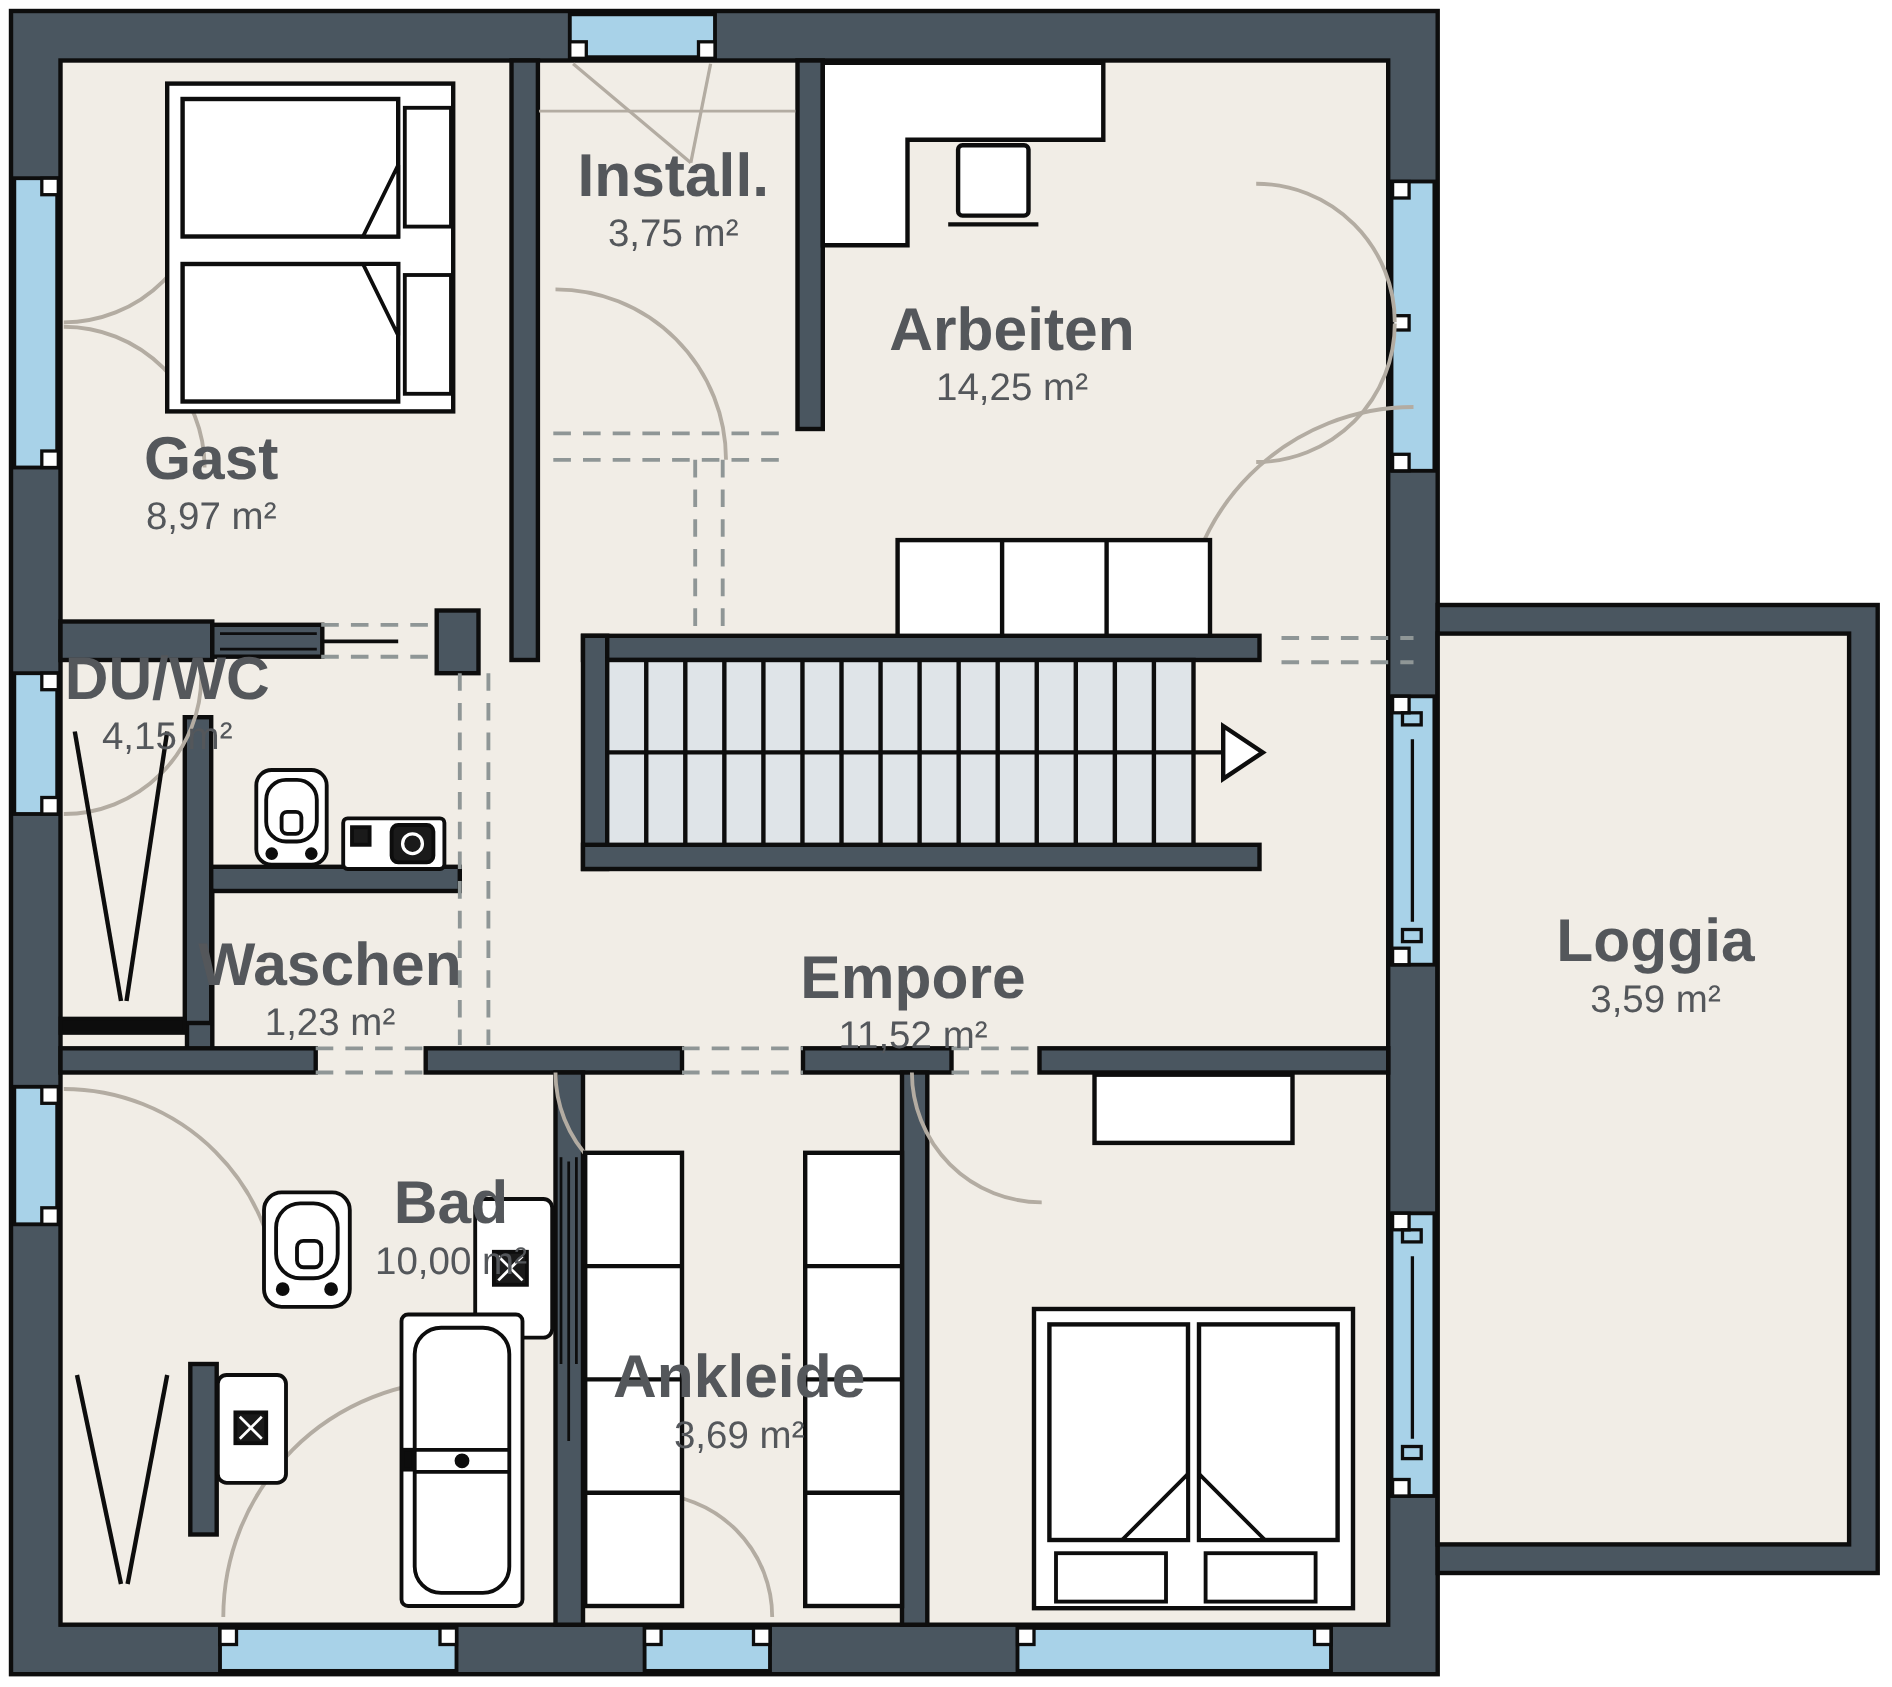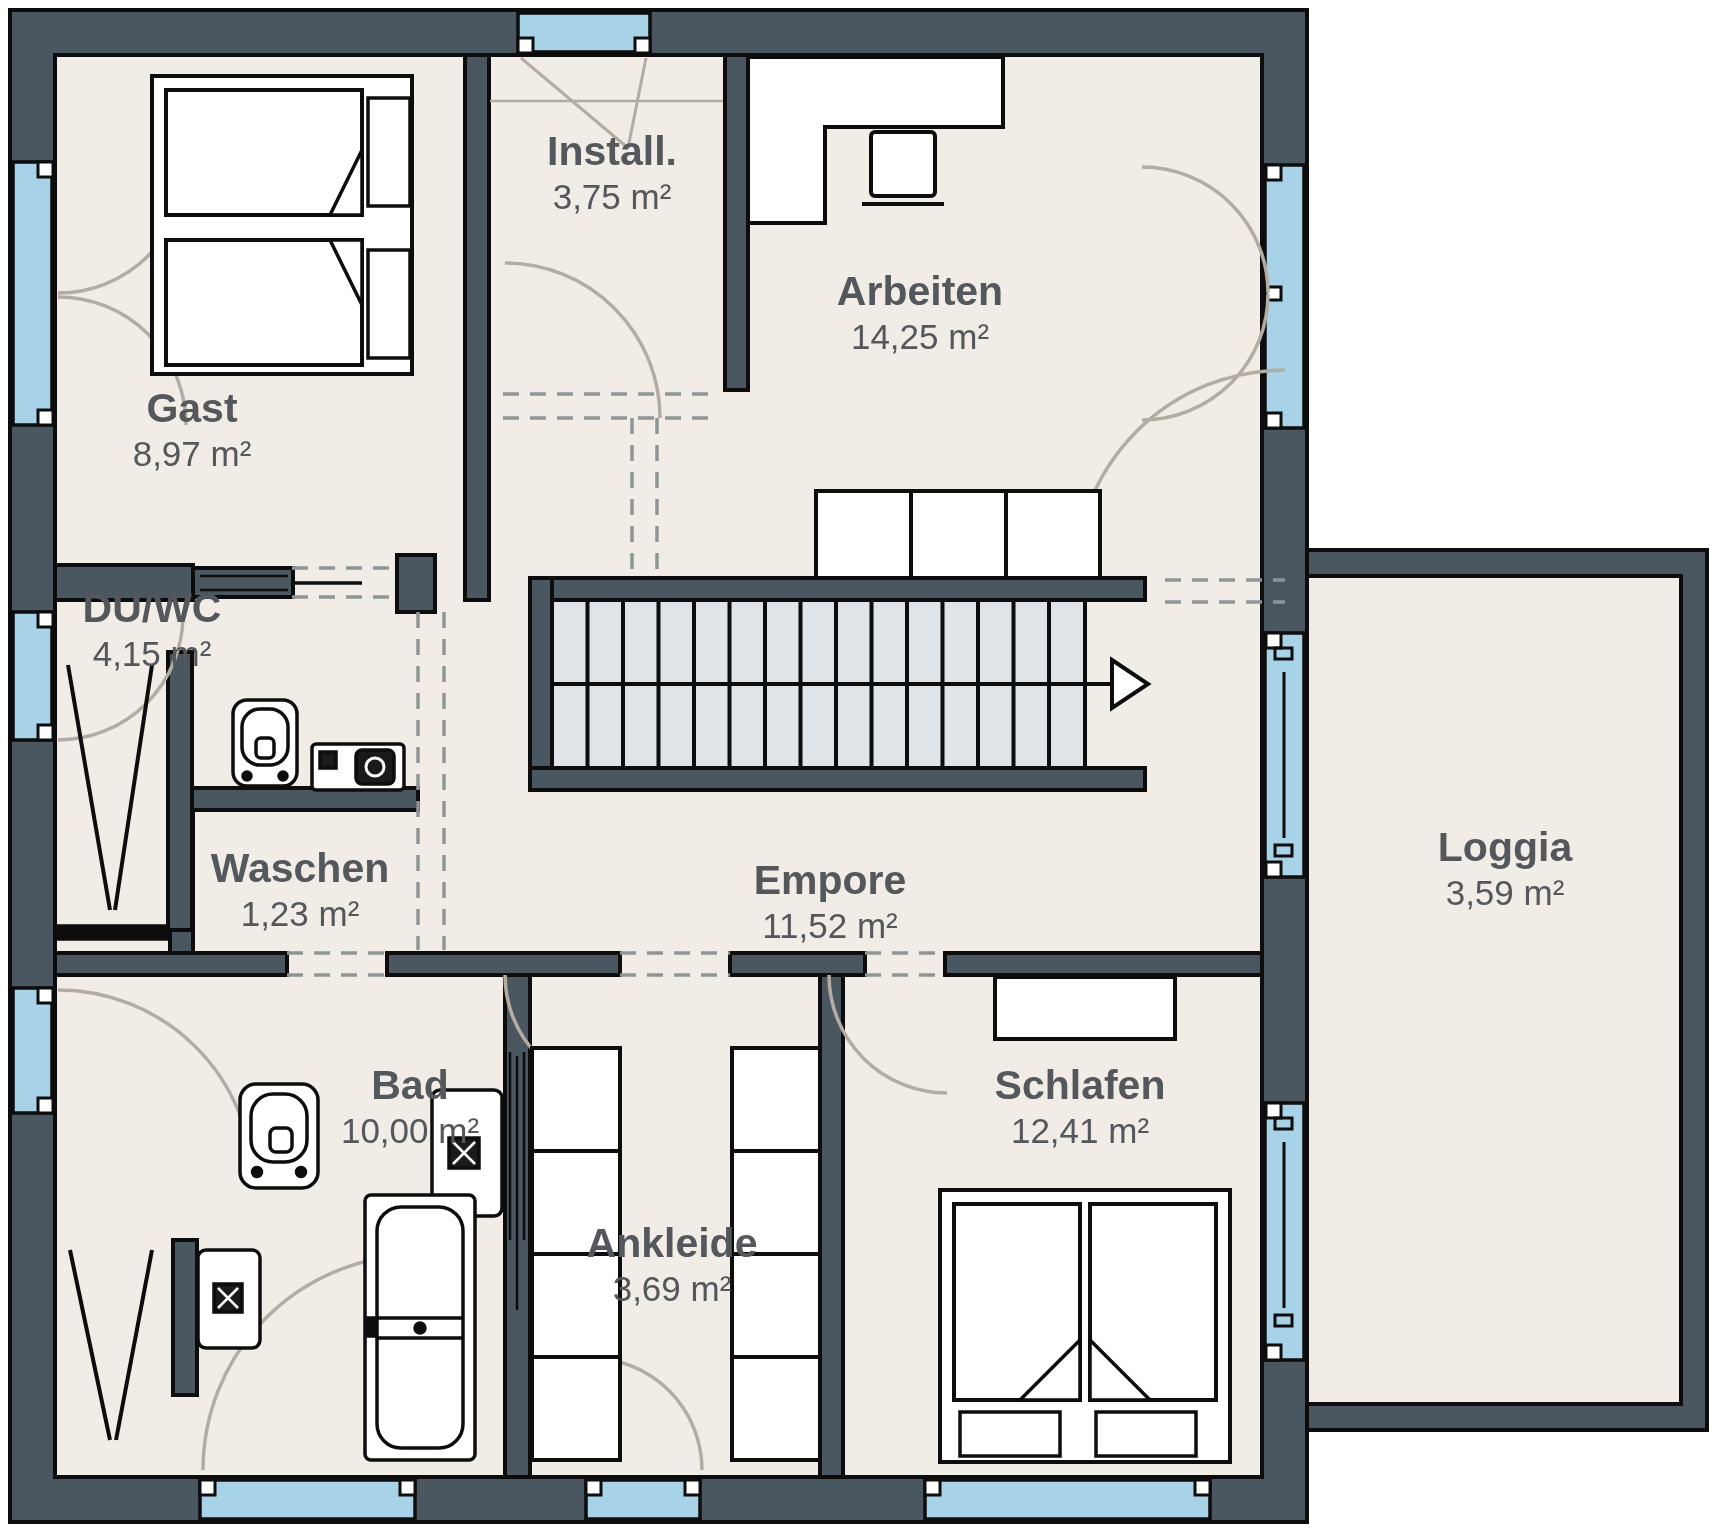--- a/index.html
+++ b/index.html
@@ -12,21 +12,21 @@
   }
   #plan-svg{position:absolute;left:0;top:0;}
   .room-label{
     position:absolute;
     transform:translateX(-50%);
     text-align:center;
     color:#54575b;
     white-space:nowrap;
     pointer-events:none;
   }
-  .room-label .rname{font-size:41px;font-weight:bold;line-height:1.15;}
+  .room-label .rname{font-size:55px;font-weight:bold;line-height:1.15;}
   .room-label .rarea{font-size:35px;font-weight:normal;line-height:1.25;}
 </style>
 </head>
 <body>
 
 <div id="canvas">
 
 <svg id="plan-svg" width="1720" height="1534" viewBox="0 0 1720 1534">
 
   <g>
@@ -286,21 +286,17 @@
       <div class="rarea">11,52 m²</div>
   </div>
   <div class="room-label" style="left:370px;top:1062px;margin-left:40px;">
     <div class="rname">Bad</div>
       <div class="rarea">10,00 m²</div>
   </div>
   <div class="room-label" style="left:672px;top:1220px;">
     <div class="rname">Ankleide</div>
       <div class="rarea">3,69 m²</div>
   </div>
-  <div class="room-label" style="left:1080px;top:1062px;">
-    <div class="rname">Schlafen</div>
-      <div class="rarea">12,41 m²</div>
-  </div>
   <div class="room-label" style="left:1505px;top:824px;">
     <div class="rname">Loggia</div>
       <div class="rarea">3,59 m²</div>
   </div>
 </div>
 
 </body></html>

